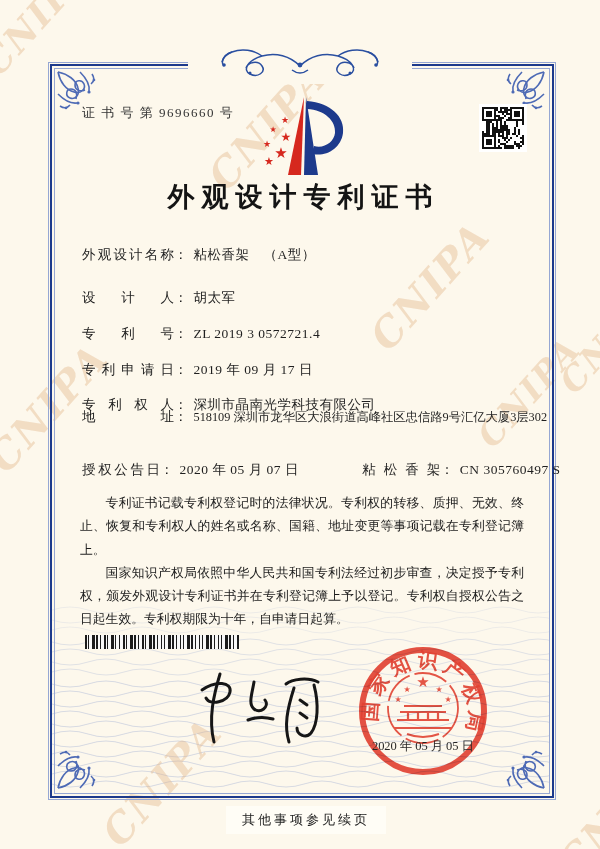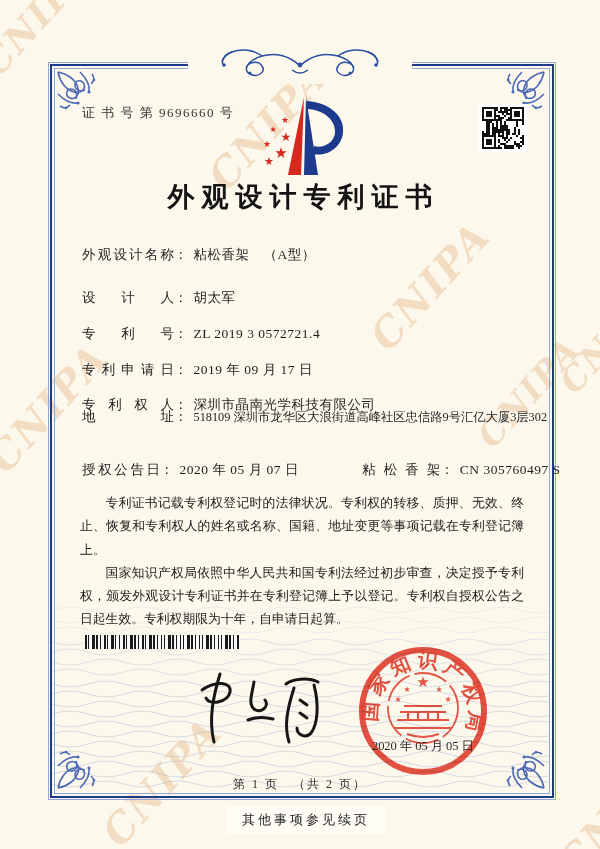--- a/index.html
+++ b/index.html
@@ -559,18 +559,17 @@
         <path d="M45,80 L97,80"></path>
         <path d="M56,72 V79 M66,72 V79 M76,72 V79 M86,72 V79"></path>
         <path d="M42,88 L100,88"></path>
         <path d="M55,94 Q71,100 87,94"></path>
         <circle cx="71" cy="68" r="35" stroke-width="1.8" stroke-dasharray="34 5"></circle>
       </g>
     </g>
     <text x="71" y="110" text-anchor="middle" font-size="12.5" textLength="102" fill="#1a1a1a">2020 年 05 月 05 日</text>
   </svg>
 
-  <div class="page-num">第 1 页　（共 2 页）</div>
   <div class="footer-note">
     <span>其他事项参见续页</span>
   </div>
 
 </div>
 
 </body></html>

